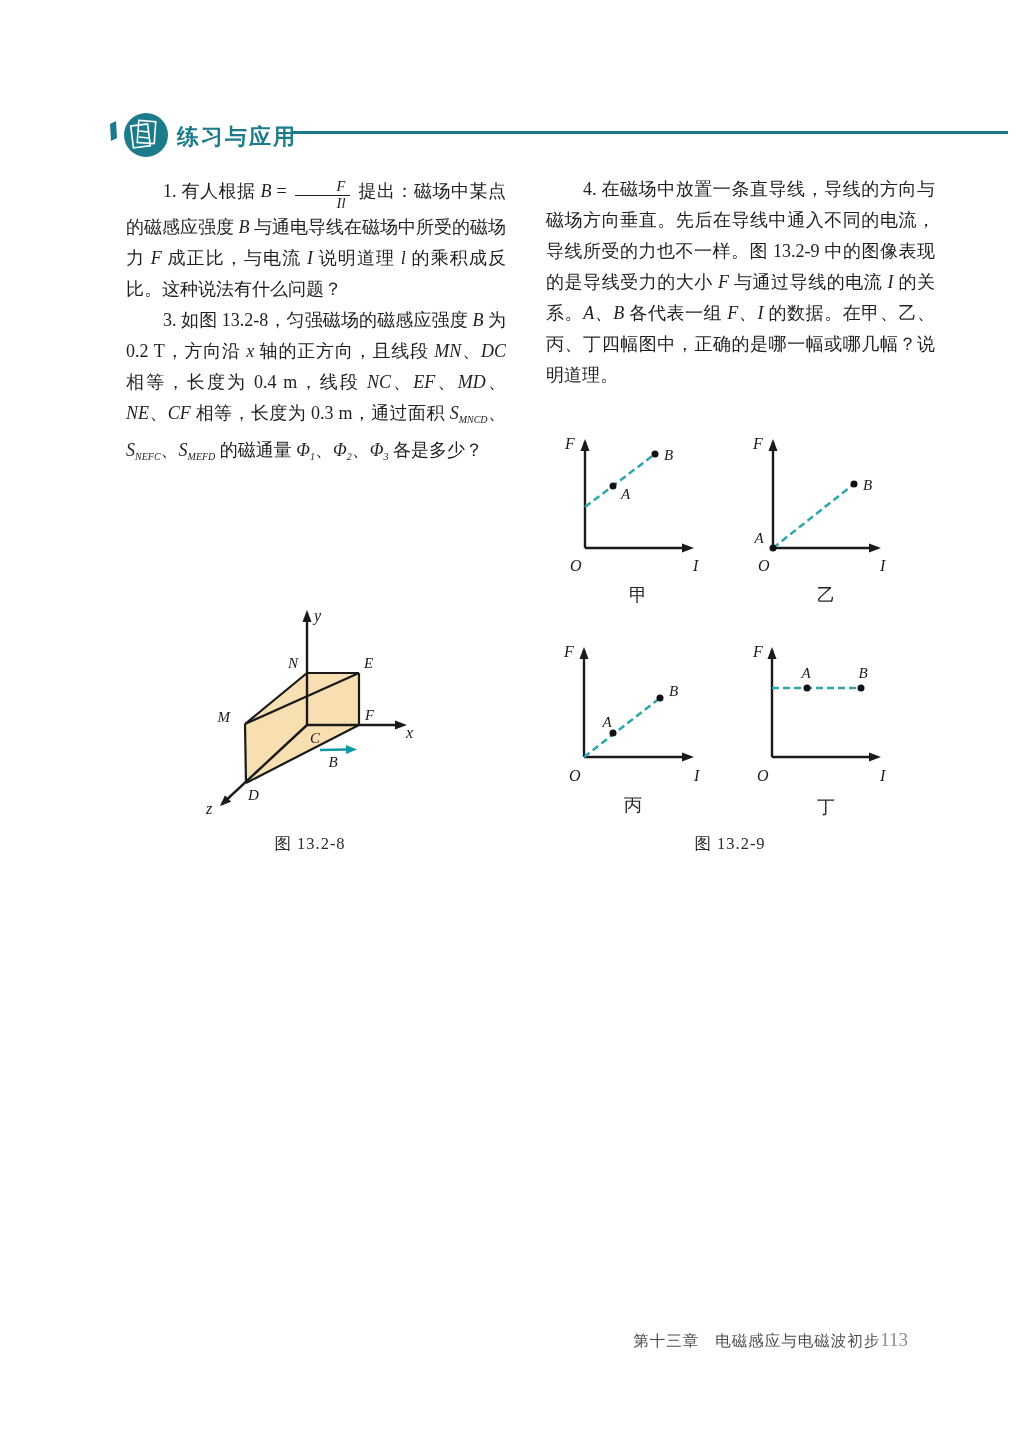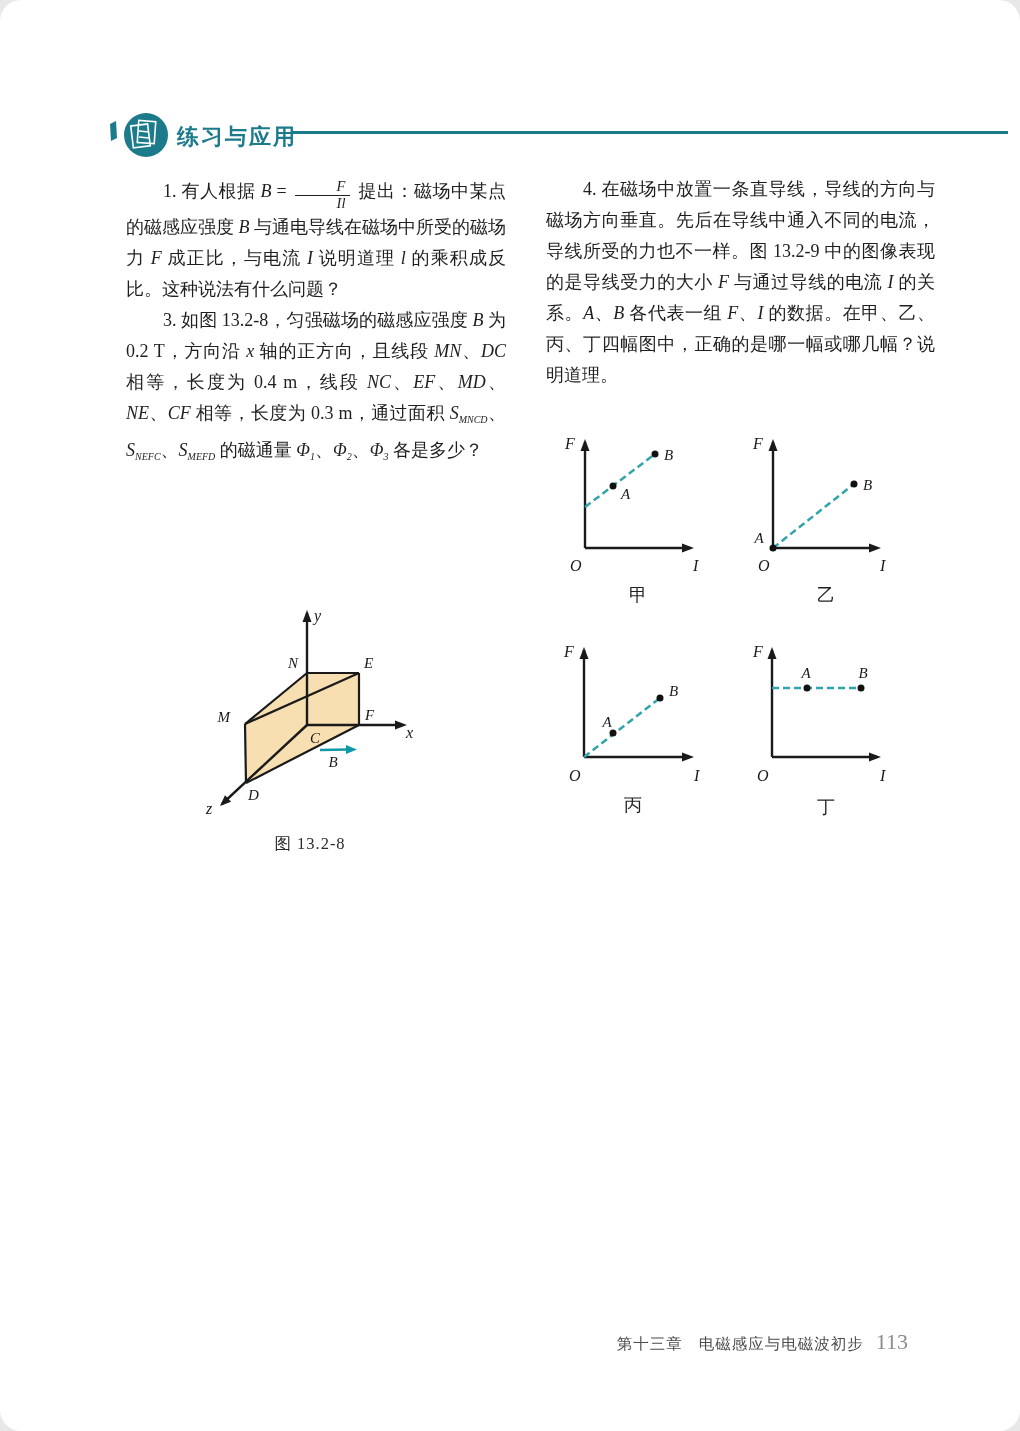--- a/index.html
+++ b/index.html
@@ -4,21 +4,20 @@
 <style>
   html,body{margin:0;padding:0;background:#e8e8e8;}
   .page{
     position:relative;
     width:1020px;height:1431px;
     background:#ffffff;
     margin:0 auto;
     overflow:hidden;
     font-family:"Liberation Serif","DejaVu Serif",serif;
     color:#1f1f1f;
-    border-radius:21px;
   }
   
   .hdr-icon{position:absolute;left:106px;top:104px;}
   .hdr-title{
     position:absolute;left:177px;top:122px;
     font-family:"Liberation Sans","DejaVu Sans",sans-serif;
     font-weight:bold;font-size:22px;letter-spacing:2px;color:#1b7b8b;
   }
   .hdr-rule{position:absolute;left:292px;top:131px;width:716px;height:2.5px;background:#1b7b8b;}
   
@@ -57,21 +56,21 @@
   .edge{stroke:#1a1a1a;stroke-width:2.2;fill:none;}
   .ah{fill:#1a1a1a;}
   .dashline{stroke-width:2.5;stroke-dasharray:7 4;fill:none;}
   .dot{fill:#111;}
   
   .footer{
     position:absolute;right:112px;top:1329px;
     font-size:15.5px;color:#4c4c4c;letter-spacing:1px;white-space:nowrap;
   }
   .footer .chap{margin-right:16px;}
-  .footer .pnum{margin-left:12px;font-size:22px;color:#8c8c8c;letter-spacing:0;}
+  .footer .pnum{font-size:19px;color:#8c8c8c;letter-spacing:0;}
 </style>
 </head>
 <body>
 
 <div class="page">
 
   <svg class="hdr-icon" width="70" height="60" viewBox="0 0 70 60">
     <polygon points="4,20 10,17 11,34 5,37" fill="#1b7b8b"></polygon>
     <circle cx="40" cy="31" r="22" fill="#1b7b8b"></circle>
     <g stroke="#ffffff" stroke-width="1.6" fill="none">
@@ -190,18 +189,19 @@
       <circle class="dot" cx="62" cy="55" r="3.5"></circle>
       <circle class="dot" cx="116" cy="55" r="3.5"></circle>
       <text class="ptlbl" x="61" y="45" text-anchor="middle">A</text>
       <text class="ptlbl" x="118" y="45" text-anchor="middle">B</text>
       <text class="axlbl" x="8" y="24">F</text>
       <text class="axlbl" x="135" y="148">I</text>
       <text class="axlbl" x="12" y="148">O</text>
       <text class="plbl" x="81" y="180" text-anchor="middle">丁</text>
     </svg>
   </div>
+  <div class="caption cap-right">图 13.2-9</div>
 
   <div class="footer">
     <span class="chap">第十三章</span><span>电磁感应与电磁波初步</span><span class="pnum">113</span>
   </div>
 
 </div>
 
 </body></html>

